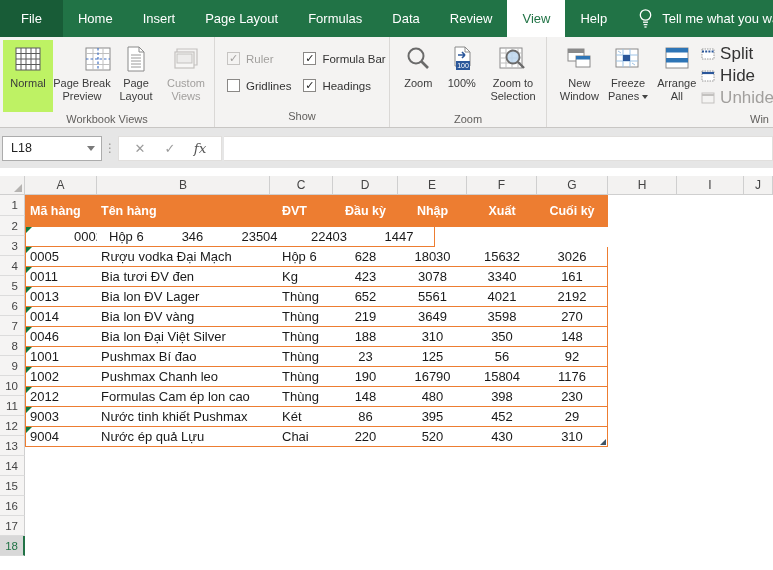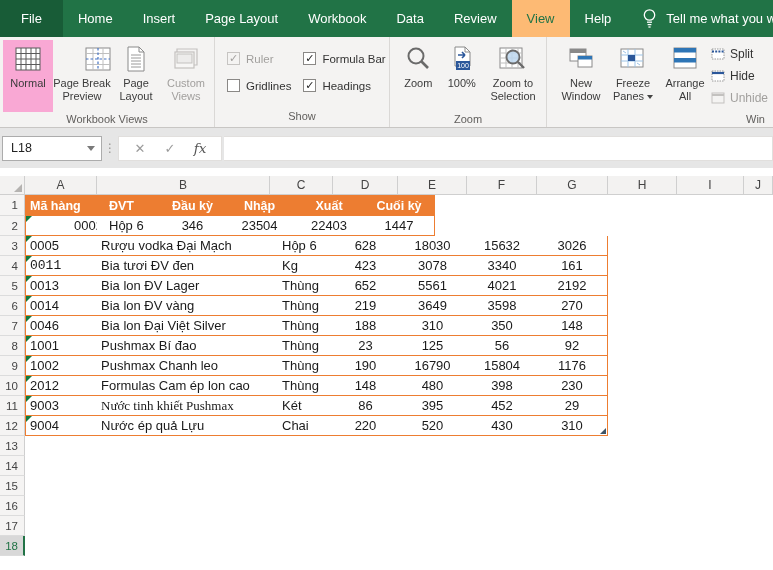--- a/index.html
+++ b/index.html
@@ -3,50 +3,50 @@
 <meta charset="utf-8">
 <style>
   * { margin:0; padding:0; box-sizing:border-box; }
   html,body { width:773px; height:570px; overflow:hidden; }
   body { font-family:"Liberation Sans","DejaVu Sans",sans-serif; background:#fff; position:relative; }
 
   
   .tabbar { height:37px; background:#217346; display:flex; align-items:stretch; color:#fff; font-size:13px; }
   .tab { padding:0 15px; display:flex; align-items:center; cursor:default; white-space:nowrap; }
   .tab.file { background:#185C37; padding:12px 21px; }
-  .tab.active { background:#fdba74; color:#217346; }
+  .tab.active { background:#ffffff; color:#217346; }
   .tellme { display:flex; align-items:center; gap:9px; margin-left:16px; font-size:13px; white-space:nowrap; }
 
   
   .ribbon { height:91px; background:#F4F3F2; border-bottom:1px solid #C8C6C4; display:flex; overflow:hidden; }
   .rgroup { display:flex; flex-direction:column; border-right:1px solid #DAD8D6; }
   .rgroup-body { flex:1; display:flex; align-items:flex-start; padding:3px 3px 0 3px; }
   .rgroup-label { height:16px; font-size:11px; color:#605E5C; text-align:center; line-height:14px; }
   .g-wbv { width:215px; } .g-show { width:175px; } .g-zoom { width:157px; } .g-win { width:230px; border-right:none; }
   .g-win .rgroup-label { text-align:right; padding-right:8px; }
 
   .bigbtn { display:flex; flex-direction:column; align-items:center; height:72px; padding-top:3px;
             font-size:11px; color:#3b3b3b; text-align:center; line-height:1.18; }
   .bigbtn .ic { height:32px; display:flex; align-items:center; justify-content:center; margin-bottom:2px; }
-  .bigbtn.selected { background:#f9a8d4; }
+  .bigbtn.selected { background:#bef264; }
   .bigbtn.disabled { color:#A19F9D; }
   .w50{width:50px;} .w58{width:58px;align-items:flex-end;} .w46{width:46px;} .w44{width:44px;} .w62{width:62px;} .w52{width:52px;}
 
   .chev { display:inline-block; width:0; height:0; border-left:3.5px solid transparent; border-right:3.5px solid transparent; border-top:4px solid #444; margin-left:3px; vertical-align:middle; }
 
   .checks { display:grid; grid-auto-flow:column; grid-template-rows:repeat(2,1fr); column-gap:12px;
             padding:8px 6px 10px 12px; height:72px; align-items:center; }
   .checkrow { display:flex; align-items:center; gap:6px; font-size:11.5px; color:#333; white-space:nowrap; }
   .cbox { width:13px; height:13px; border:1px solid #8A8886; background:#fff; display:flex; align-items:center;
           justify-content:center; font-size:11px; line-height:11px; color:#222; flex:0 0 auto; }
   .checkrow.disabled { color:#A19F9D; }
   .checkrow.disabled .cbox { border-color:#C6C4C2; color:#A19F9D; background:#F4F3F2; }
 
   .smallcol { display:flex; flex-direction:column; gap:5px; padding-top:5px; }
-  .smallbtn { display:flex; align-items:center; gap:5px; font-size:12px; color:#333; height:17px; white-space:nowrap; }
+  .smallbtn { display:flex; align-items:center; gap:5px; font-size:17px; color:#333; height:17px; white-space:nowrap; }
   .smallbtn.disabled { color:#A19F9D; }
 
   
   .fbar { height:40px; background:#E6E6E6; display:flex; align-items:center; }
   .namebox { width:100px; height:25px; background:#fff; border:1px solid #ACACAC; margin-left:2px;
              display:flex; align-items:center; font-size:12.5px; color:#222; padding:0 6px 0 8px; }
   .namebox .sp { flex:1; }
   .nbchev { width:0; height:0; border-left:4px solid transparent; border-right:4px solid transparent; border-top:5px solid #7a7a7a; }
   .dots { width:16px; text-align:center; color:#979593; font-size:12px; }
   .fbtns { height:25px; background:#fff; border:1px solid #E1DFDD; display:flex; align-items:center; padding:0 6px; gap:0; }
@@ -63,21 +63,21 @@
   .colheads { position:absolute; left:25px; top:0; height:19px; display:flex; }
   .colhead { height:19px; background:#F3F2F1; border-right:1px solid #CFCFCF; border-bottom:1px solid #CFCFCF;
              font-size:12px; color:#444; display:flex; align-items:center; justify-content:center; }
   .rowheads { position:absolute; left:0; top:19px; width:25px; }
   .rowhead { width:25px; background:#F5F4F3; border-right:1px solid #CFCFCF; border-bottom:1px solid #DCDCDC;
              font-size:11.5px; color:#444; display:flex; align-items:center; justify-content:flex-end; padding-right:6px; }
   .rowhead.active { background:#D8D8D8; color:#217346; border-right:2px solid #217346; padding-right:5px; }
 
   .grid { position:absolute; left:25px; top:19px; }
   .xrow { display:flex; }
-  .xrow.hdr { height:21px; }
+  .xrow.hdr { height:32px; }
   .xrow.data { height:20px; }
   .xcell { height:100%; font-size:13px; color:#1a1a1a; display:flex; align-items:center; overflow:hidden;
            white-space:nowrap; position:relative; background:#fff; }
   .hdr .xcell { background:#ED7D31; color:#fff; font-weight:bold; font-size:12.5px; }
   .data .xcell { border-bottom:1px solid #ED7D31; }
   .xcell.al { padding-left:4px; justify-content:flex-start; }
   .xcell.ai { padding-left:12px; justify-content:flex-start; }
   .xcell.ac { justify-content:center; }
   .xcell.first { border-left:1px solid #ED7D31; }
   .xcell.last { border-right:1px solid #ED7D31; }
@@ -88,21 +88,21 @@
 </style>
 </head>
 <body>
 
 <div class="tabbar">
   <div style="display:flex">
       <div class="tab file">File</div>
       <div class="tab">Home</div>
       <div class="tab">Insert</div>
       <div class="tab">Page Layout</div>
-      <div class="tab">Workbook</div>
+      <div class="tab">Formulas</div>
       <div class="tab">Data</div>
       <div class="tab">Review</div>
       <div class="tab active">View</div>
       <div class="tab">Help</div>
     </div>
   <div class="tellme">
     <svg width="15" height="21" viewBox="0 0 15 21">
       <circle cx="7.5" cy="7" r="5.2" fill="none" stroke="#fff" stroke-width="1.3"></circle>
       <line x1="5" y1="14.2" x2="10" y2="14.2" stroke="#fff" stroke-width="1.3"></line>
       <line x1="5.6" y1="16.6" x2="9.4" y2="16.6" stroke="#fff" stroke-width="1.3"></line>
@@ -331,20 +331,23 @@
       <div class="rowhead" style="height: 20px;">16</div>
       <div class="rowhead" style="height: 20px;">17</div>
       <div class="rowhead active" style="height: 20px;">18</div>
       <div class="rowhead" style="height: 14px; margin-top: 28px;">19</div>
     </div>
   <div class="grid">
       <div class="xrow hdr">
         <div class="xcell al first" style="width: 72px;">
           <span>Mã hàng</span>
         </div>
+        <div class="xcell al" style="width: 173px;">
+          <span>Tên hàng</span>
+        </div>
         <div class="xcell ai" style="width: 63px;">
           <span>ĐVT</span>
         </div>
         <div class="xcell ac" style="width: 65px;">
           <span>Đầu kỳ</span>
         </div>
         <div class="xcell ac" style="width: 69px;">
           <span>Nhập</span>
         </div>
         <div class="xcell ac" style="width: 70px;">
@@ -393,21 +396,21 @@
           <span>18030</span>
         </div>
         <div class="xcell ac" style="width: 70px;">
           <span>15632</span>
         </div>
         <div class="xcell ac last" style="width: 71px;">
           <span>3026</span>
         </div>
       </div>
       <div class="xrow data">
-        <div class="xcell al first" style="width: 72px; font-family: Liberation Mono, monospace;">
+        <div class="xcell al first" style="width: 72px;">
           <span class="errtri"></span>
           <span>0011</span>
         </div>
         <div class="xcell al" style="width: 173px;">
           <span>Bia tươi ĐV đen</span>
         </div>
         <div class="xcell ai" style="width: 63px;">
           <span>Kg</span>
         </div>
         <div class="xcell ac" style="width: 65px;">
@@ -565,21 +568,21 @@
         </div>
         <div class="xcell ac last" style="width: 71px;">
           <span>230</span>
         </div>
       </div>
       <div class="xrow data">
         <div class="xcell al first" style="width: 72px;">
           <span class="errtri"></span>
           <span>9003</span>
         </div>
-        <div class="xcell al" style="width: 173px; font-family: Liberation Serif, serif;">
+        <div class="xcell al" style="width: 173px;">
           <span>Nước tinh khiết Pushmax</span>
         </div>
         <div class="xcell ai" style="width: 63px;">
           <span>Két</span>
         </div>
         <div class="xcell ac" style="width: 65px;">
           <span>86</span>
         </div>
         <div class="xcell ac" style="width: 69px;">
           <span>395</span>

